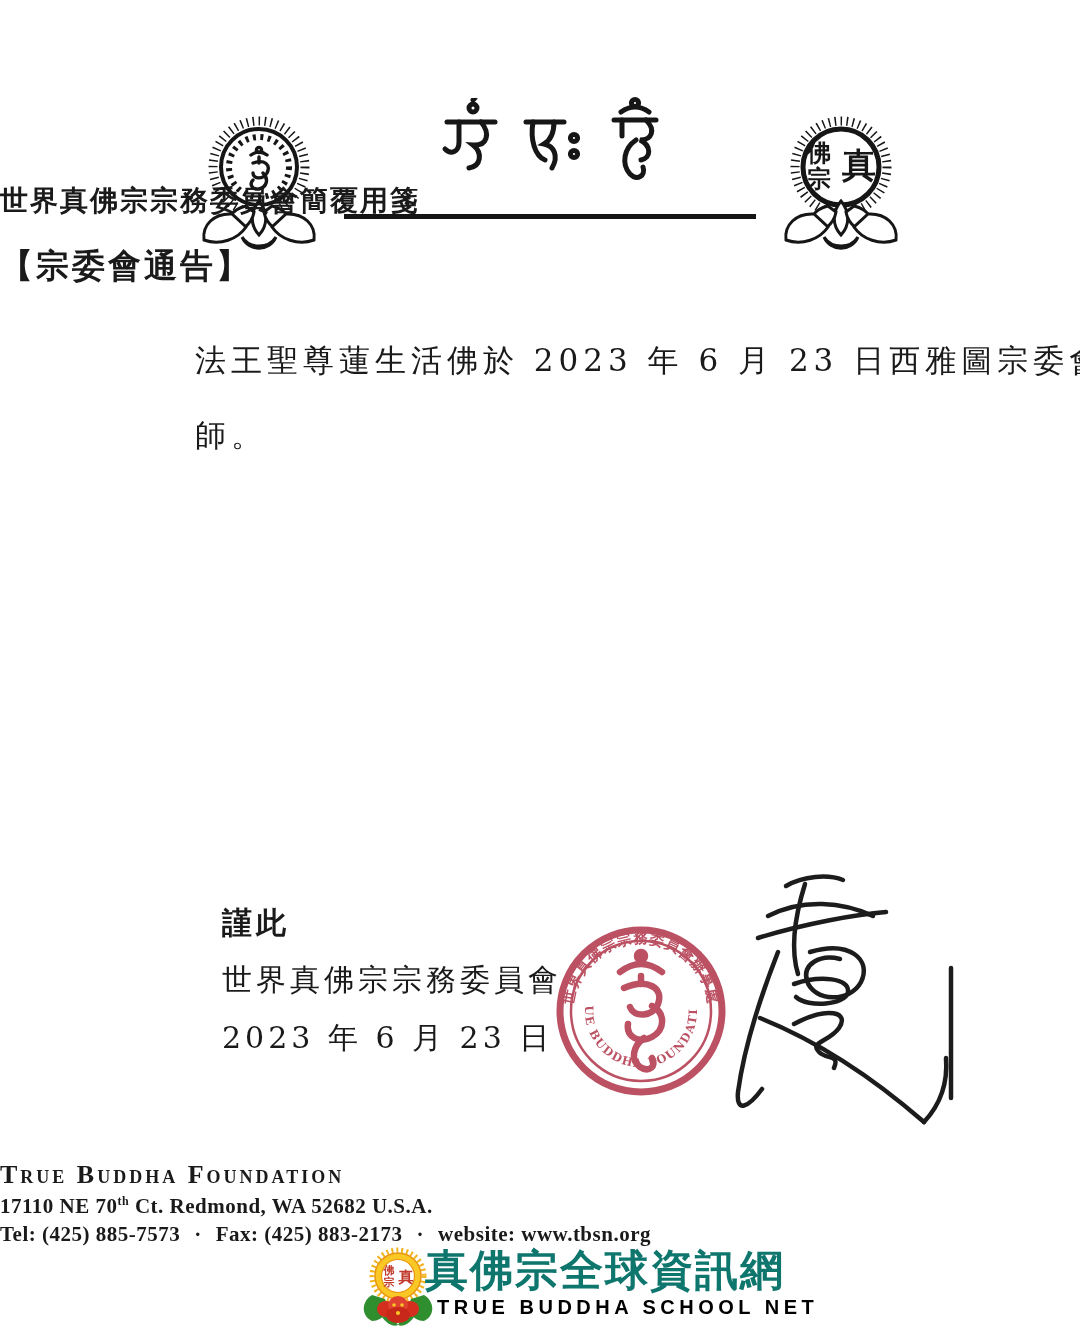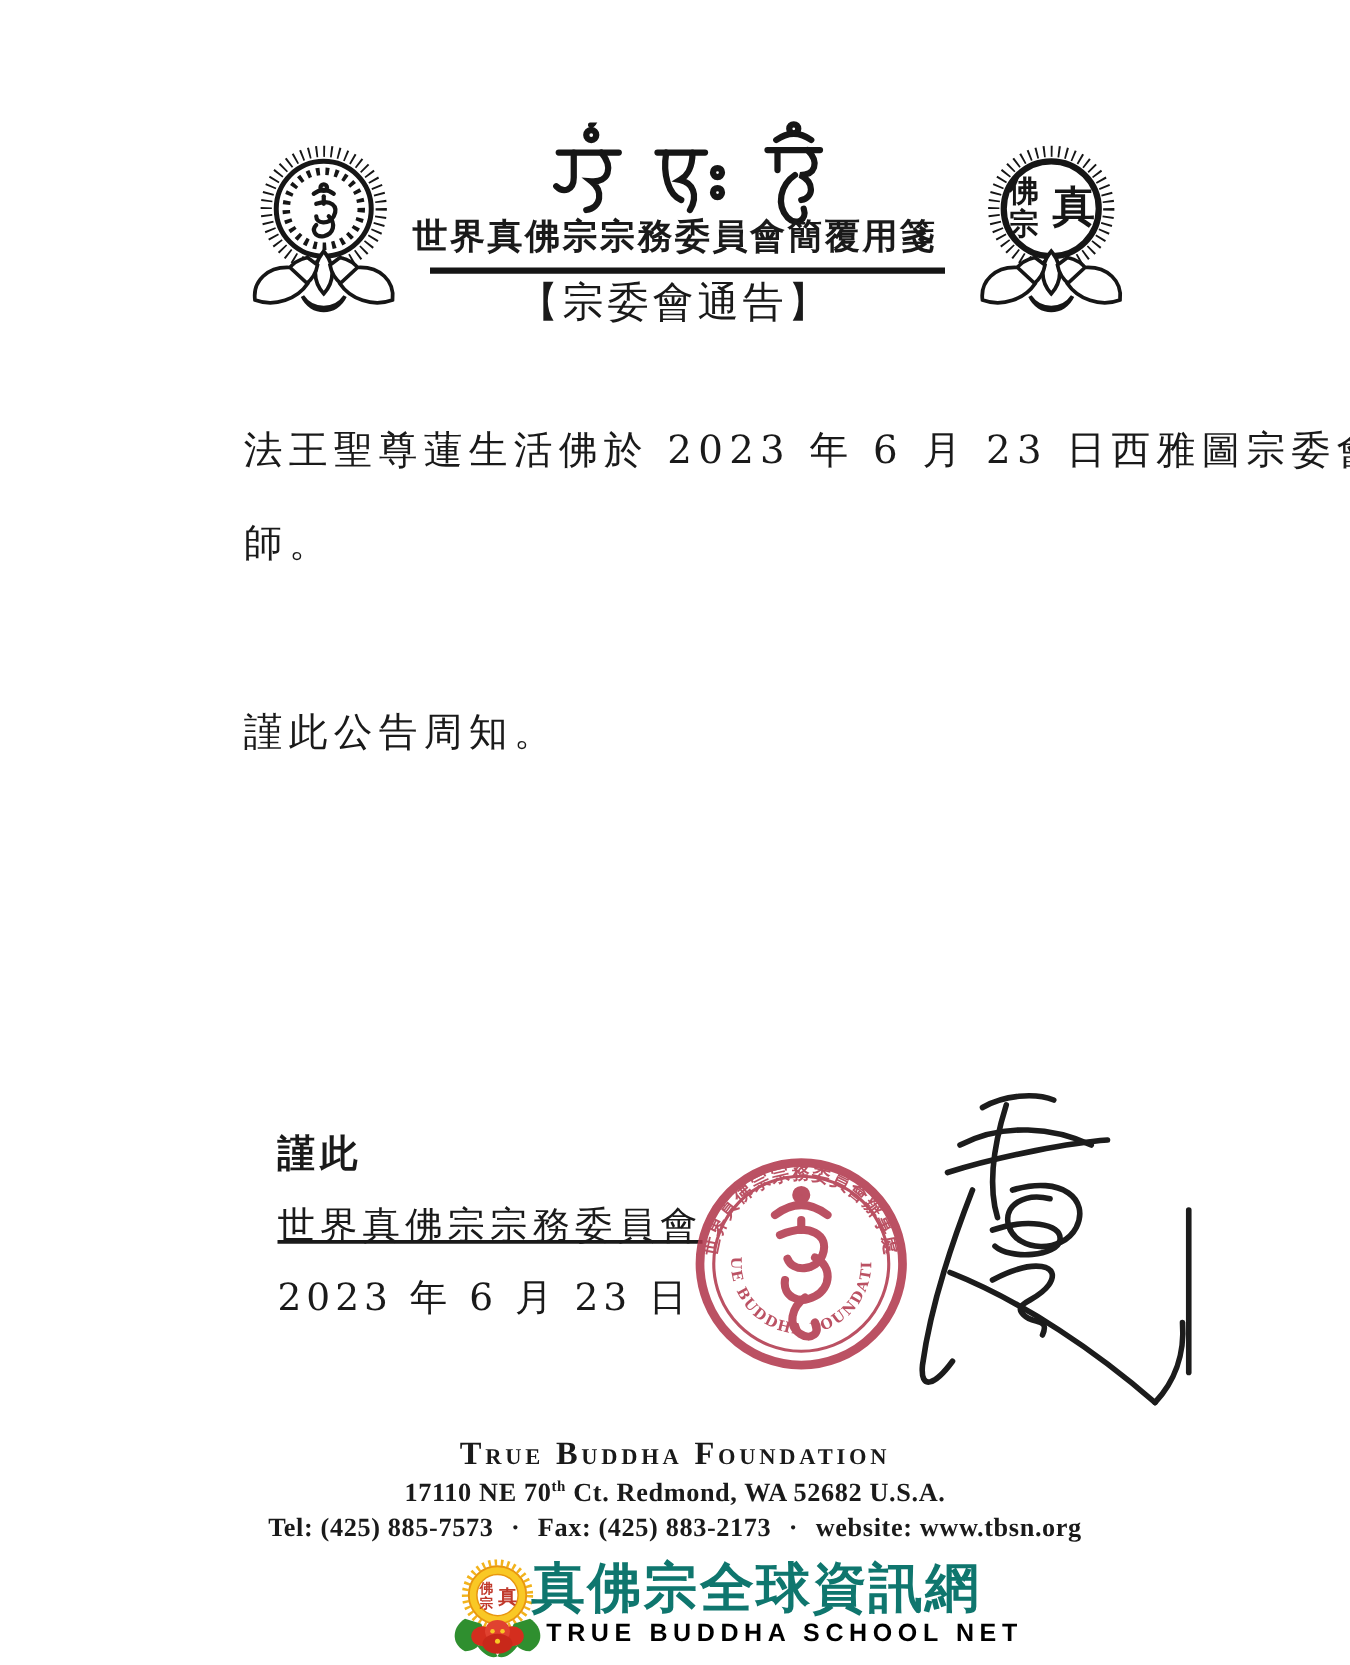--- a/index.html
+++ b/index.html
@@ -6,47 +6,47 @@
   .page{
     position:relative;
     width:1080px;height:1332px;
     margin:0 auto;
     background:#ffffff;
     overflow:hidden;
     font-family:"DejaVu Serif","Liberation Serif",serif;
     color:#1a1a1a;
   }
   .abs{position:absolute;}
-  .centered{left:0;width:100%;text-align:center;}
+  .centered{left:0;width:100%;margin-top:12px;}
 
   
   .letterhead-title{
     top:170px;font-size:28px;font-weight:bold;letter-spacing:2px;
   }
   .title-rule{
     left:344px;top:214px;width:412px;height:5px;background:#151515;
   }
   .notice-heading{
-    top:220px;font-size:33px;font-weight:normal;letter-spacing:3px;
+    top:232px;font-size:33px;font-weight:bold;letter-spacing:3px;
   }
 
   
   .body-text{left:195px;top:338px;width:720px;}
   .body-line{
     font-size:31px;letter-spacing:5px;height:45px;line-height:45px;
     margin-bottom:30px;white-space:nowrap;
   }
   .closing-line{
     left:195px;top:565px;font-size:31px;letter-spacing:5px;
   }
 
   
   .sig-line{left:222px;font-size:30px;letter-spacing:4px;white-space:nowrap;}
   .sig-respect{top:903px;font-weight:bold;}
-  .sig-org{top:960px;text-decoration:underline;}
+  .sig-org{top:960px;}
   .sig-date{top:1018px;}
 
   
   .footer-org{
     top:1148px;font-size:26px;font-weight:bold;letter-spacing:3px;
     font-variant:small-caps;
     font-family:"Liberation Serif","DejaVu Serif",serif;
   }
   .footer-address,.footer-contact{
     font-size:21px;font-weight:bold;letter-spacing:0.5px;
@@ -147,21 +147,20 @@
   </svg>
 
   <div class="abs centered letterhead-title">世界真佛宗宗務委員會簡覆用箋</div>
   <div class="abs title-rule"></div>
   <div class="abs centered notice-heading">【宗委會通告】</div>
 
   <div class="abs body-text">
     <div class="body-line">法王聖尊蓮生活佛於 2023 年 6 月 23 日西雅圖宗委會辦</div>
     <div class="body-line">師。</div>
   </div>
-  <div class="abs closing-line">謹此公告周知。</div>
 
   <div class="abs sig-line sig-respect">謹此</div>
   <div class="abs sig-line sig-org">世界真佛宗宗務委員會</div>
   <div class="abs sig-line sig-date">2023 年 6 月 23 日</div>
 
   <svg class="abs" style="left:556px;top:926px;opacity:0.88" width="170" height="170" viewBox="0 0 170 170">
     <defs>
       <path id="sealTop" d="M 17 85 A 68 68 0 0 1 153 85"></path>
       <path id="sealBottom" d="M 29 85 A 56 56 0 0 0 141 85"></path>
     </defs>

